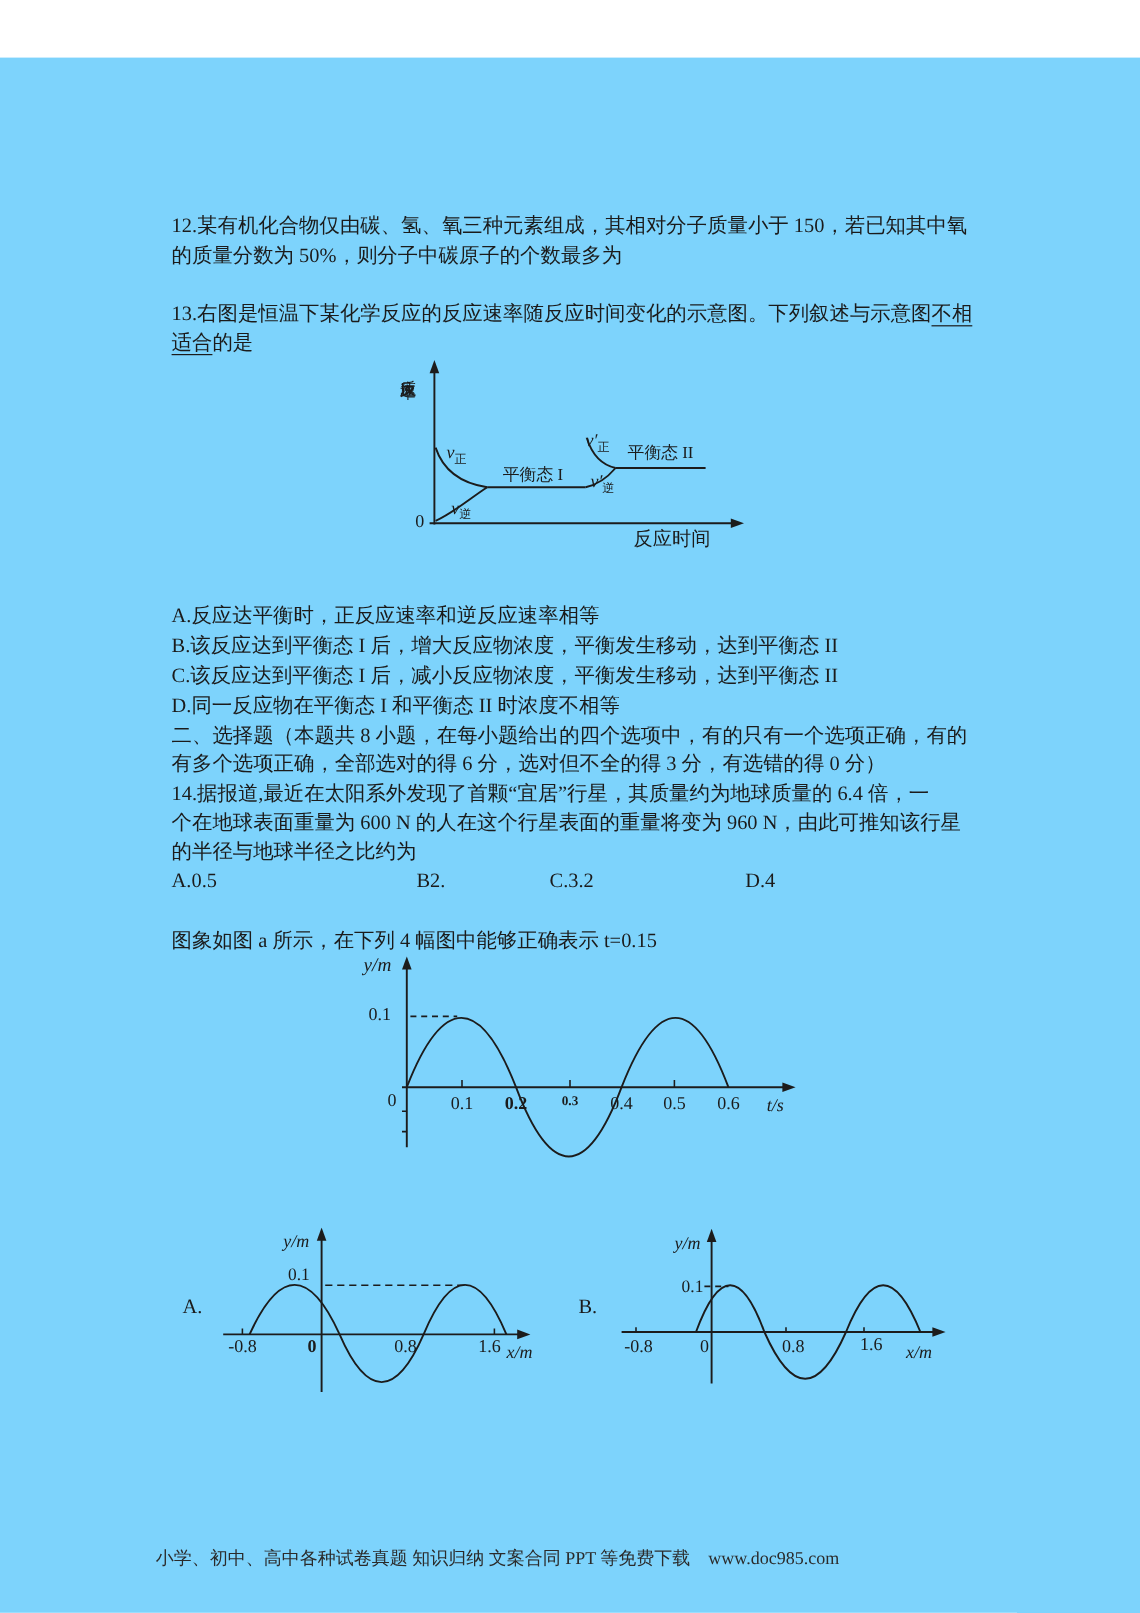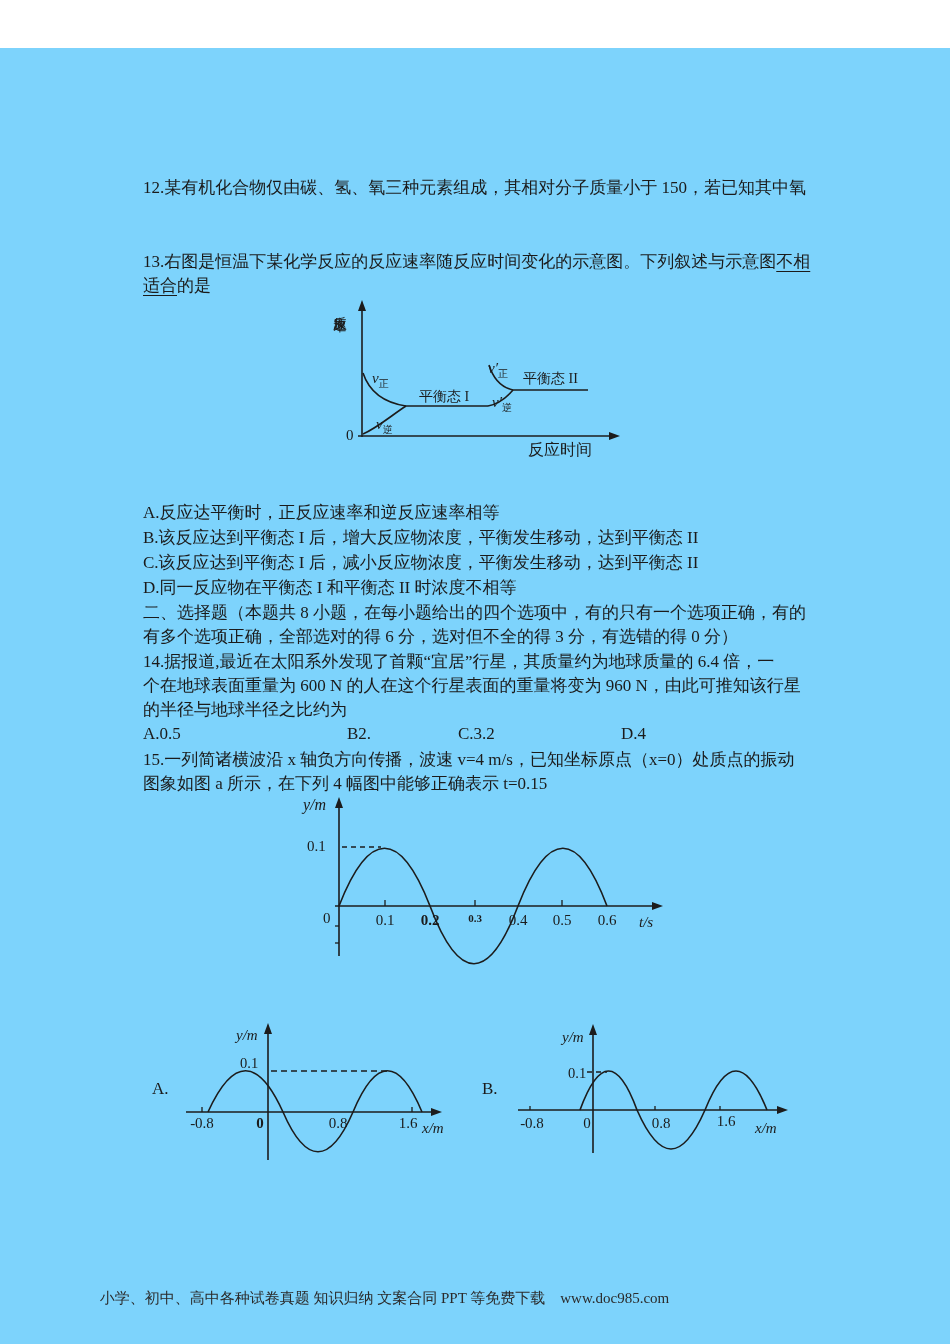--- a/index.html
+++ b/index.html
@@ -10,31 +10,32 @@
   .optrow span{position:absolute;top:0;font-size:17px;white-space:pre;}
   .u{text-decoration:underline;text-underline-offset:4px;}
   .fig{position:absolute;}
   .fig svg{position:absolute;left:0;top:0;}
   .lab{position:absolute;font-size:14px;line-height:1.15;white-space:pre;color:#1b1b1b;}
   .vtext{writing-mode:vertical-rl;text-orientation:upright;letter-spacing:1px;}
   .ital{font-style:italic;}
   .ctr{transform:translateX(-50%);}
   .b{font-weight:bold;}
   sub{font-size:10px;}
-  .footer{position:absolute;left:0;top:1241px;width:769px;text-align:center;font-size:15px;color:#2b2b2b;}
+  .footer{position:absolute;left:0;top:1241px;width:769px;text-align:center;font-size:15px;color:#2b2b2b;padding-left:30px;}
   .stroke{stroke:#1c1c1c;stroke-width:1.6;fill:none;}
   .thin{stroke:#1c1c1c;stroke-width:1.3;fill:none;}
   .fill{fill:#1c1c1c;stroke:none;}
 </style>
 </head>
 <body>
 
 <div class="page">
 
   <div class="line" style="top:128px">12.某有机化合物仅由碳、氢、氧三种元素组成，其相对分子质量小于 150，若已知其中氧</div>
+  <div class="line" style="top:153px">的质量分数为 50%，则分子中碳原子的个数最多为</div>
 
   <div class="line" style="top:202px"><span>13.右图是恒温下某化学反应的反应速率随反应时间变化的示意图。下列叙述与示意图</span><span class="u">不相</span></div>
   <div class="line" style="top:226px"><span class="u">适合</span><span>的是</span></div>
 
   <div class="fig" style="left:320px;top:250px;width:320px;height:165px">
     <svg width="320" height="165" viewBox="0 0 320 165">
       <line class="stroke" x1="42" y1="10" x2="42" y2="139"></line>
       <polygon class="fill" points="42,2 38,13 46,13"></polygon>
       <line class="stroke" x1="38" y1="138" x2="292" y2="138"></line>
       <polygon class="fill" points="300,138 289,134 289,142"></polygon>
@@ -67,21 +68,20 @@
   <div class="line" style="top:602px">14.据报道,最近在太阳系外发现了首颗“宜居”行星，其质量约为地球质量的 6.4 倍，一</div>
   <div class="line" style="top:626px">个在地球表面重量为 600 N 的人在这个行星表面的重量将变为 960 N，由此可推知该行星</div>
   <div class="line" style="top:650px">的半径与地球半径之比约为</div>
   <div class="optrow" style="top:676px">
     <span style="left:0">A.0.5</span>
     <span style="left:204px">B2.</span>
     <span style="left:315px">C.3.2</span>
     <span style="left:478px">D.4</span>
   </div>
 
-  <div class="line" style="top:700px">15.一列简诸横波沿 x 轴负方向传播，波速 v=4 m/s，已知坐标原点（x=0）处质点的振动</div>
   <div class="line" style="top:724px">图象如图 a 所示，在下列 4 幅图中能够正确表示 t=0.15</div>
 
   <div class="fig" style="left:295px;top:748px;width:390px;height:190px">
     <svg width="390" height="190" viewBox="0 0 390 190">
       <line class="stroke" x1="44" y1="8" x2="44" y2="160"></line>
       <polygon class="fill" points="44,1 40,12 48,12"></polygon>
       <line class="stroke" x1="40" y1="110" x2="360" y2="110"></line>
       <polygon class="fill" points="368,110 357,106 357,114"></polygon>
       <line class="thin" x1="47" y1="51" x2="86" y2="51" stroke-dasharray="5,4"></line>
       <line class="thin" x1="90" y1="104" x2="90" y2="110"></line>

